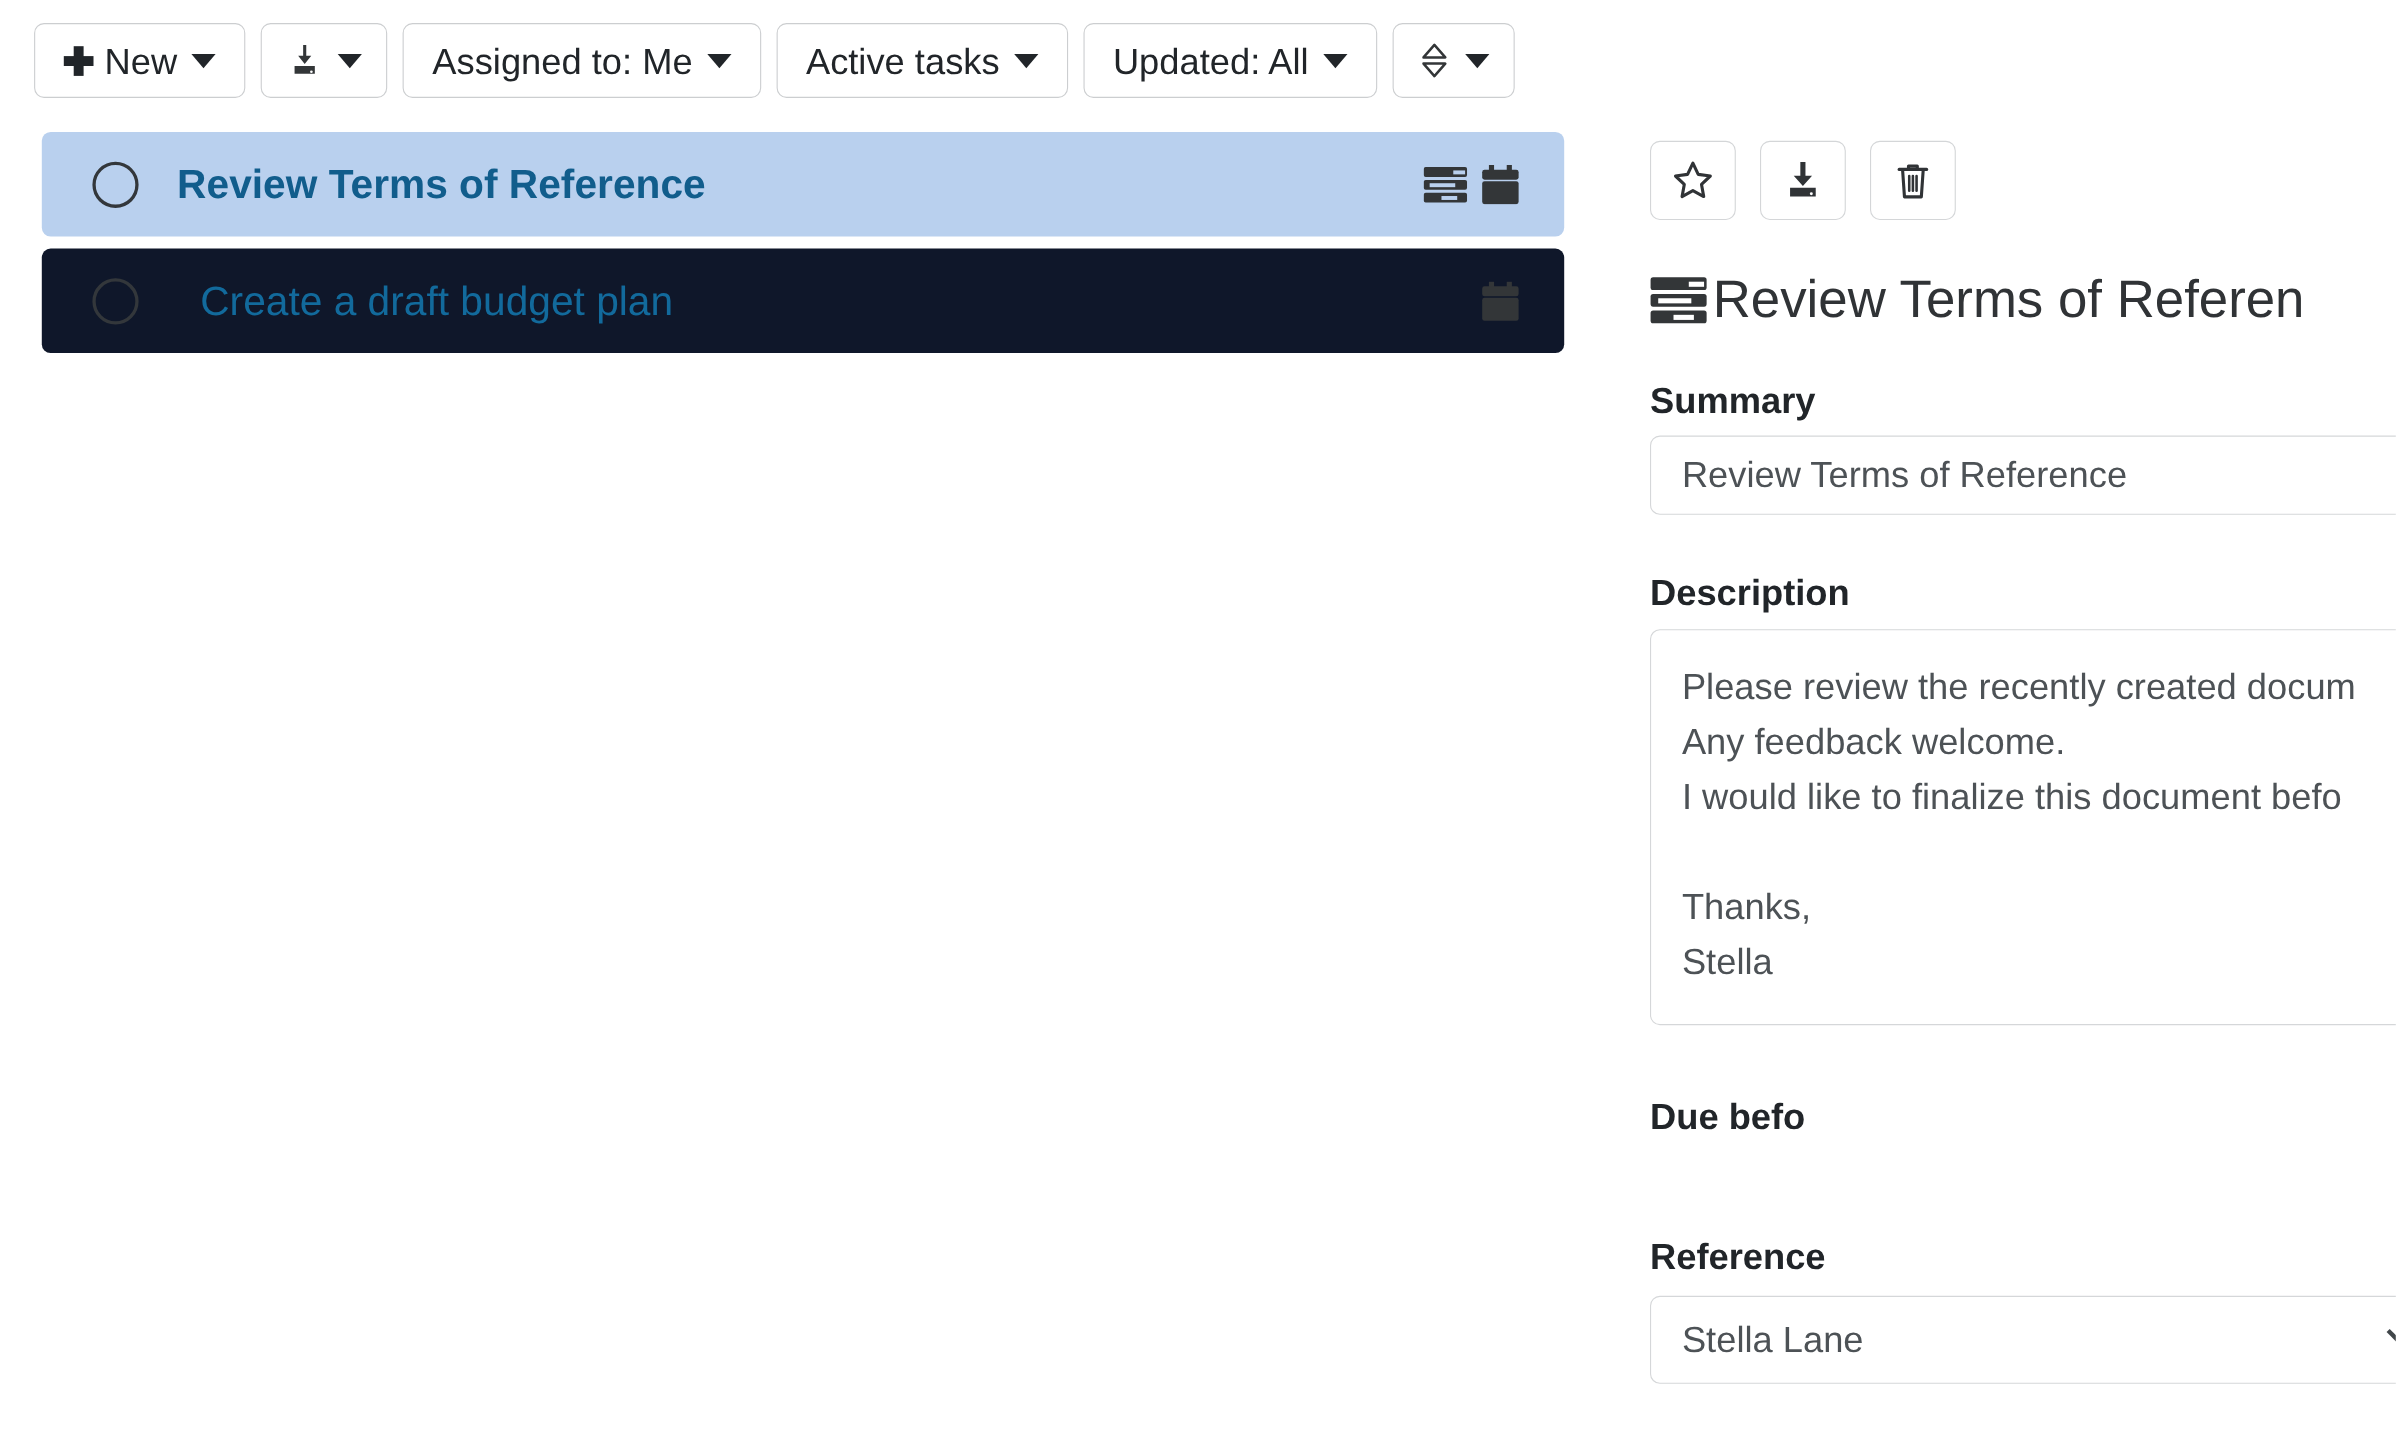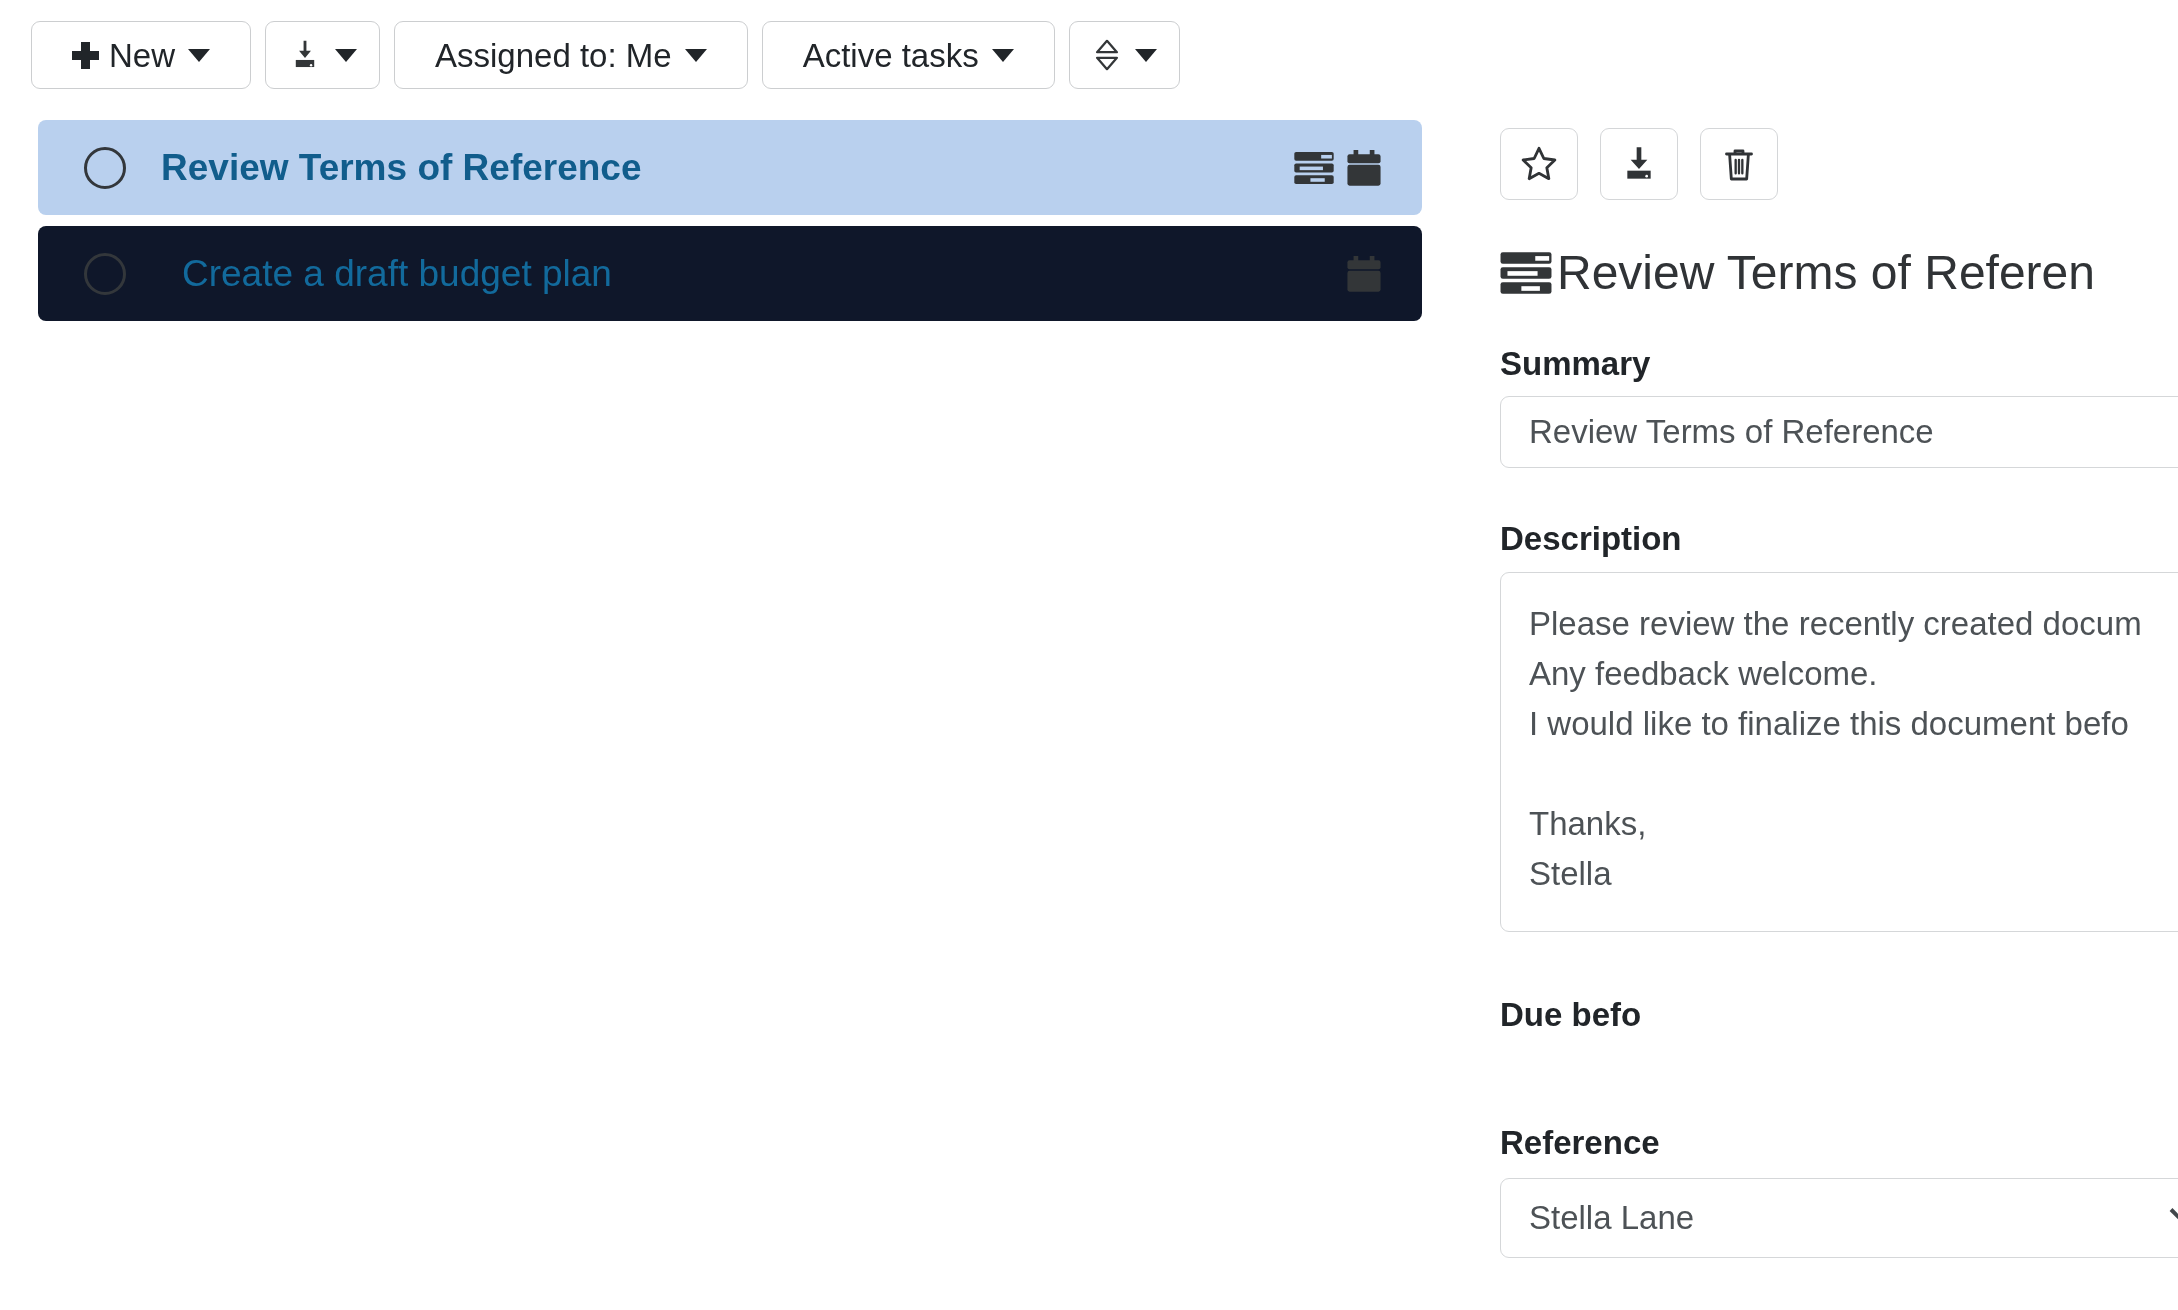--- a/index.html
+++ b/index.html
@@ -29,21 +29,21 @@
     display: flex;
     align-items: flex-start;
     gap: 14px;
   }
   .tb-btn {
     display: flex;
     align-items: center;
     justify-content: center;
     gap: 10px;
     height: 68px;
-    padding: 0 40px;
+    padding: 0 26px;
     background: #ffffff;
     border: 1.6px solid #ccced0;
     border-radius: 9px;
     font-family: "Liberation Sans", sans-serif;
     font-size: 33px;
     color: #212529;
     line-height: 1;
     white-space: nowrap;
     cursor: pointer;
   }
@@ -278,20 +278,24 @@
     <div class="tb-btn">
       <span>Assigned to: Me</span>
       <span class="caret"></span>
     </div>
 
     <div class="tb-btn">
       <span>Active tasks</span>
       <span class="caret"></span>
     </div>
 
+    <div class="tb-btn">
+      <span>Updated: All</span>
+      <span class="caret"></span>
+    </div>
 
     <div class="tb-btn icon-only">
       <svg class="svg-ico" width="30" height="34" viewBox="0 0 20 24">
         <path d="M10 2 L17 10 H3 Z" fill="none" stroke="#333638" stroke-width="1.6" stroke-linejoin="round"></path>
         <path d="M10 22 L17 14 H3 Z" fill="none" stroke="#333638" stroke-width="1.6" stroke-linejoin="round"></path>
       </svg>
       <span class="caret"></span>
     </div>
   </div>
 

